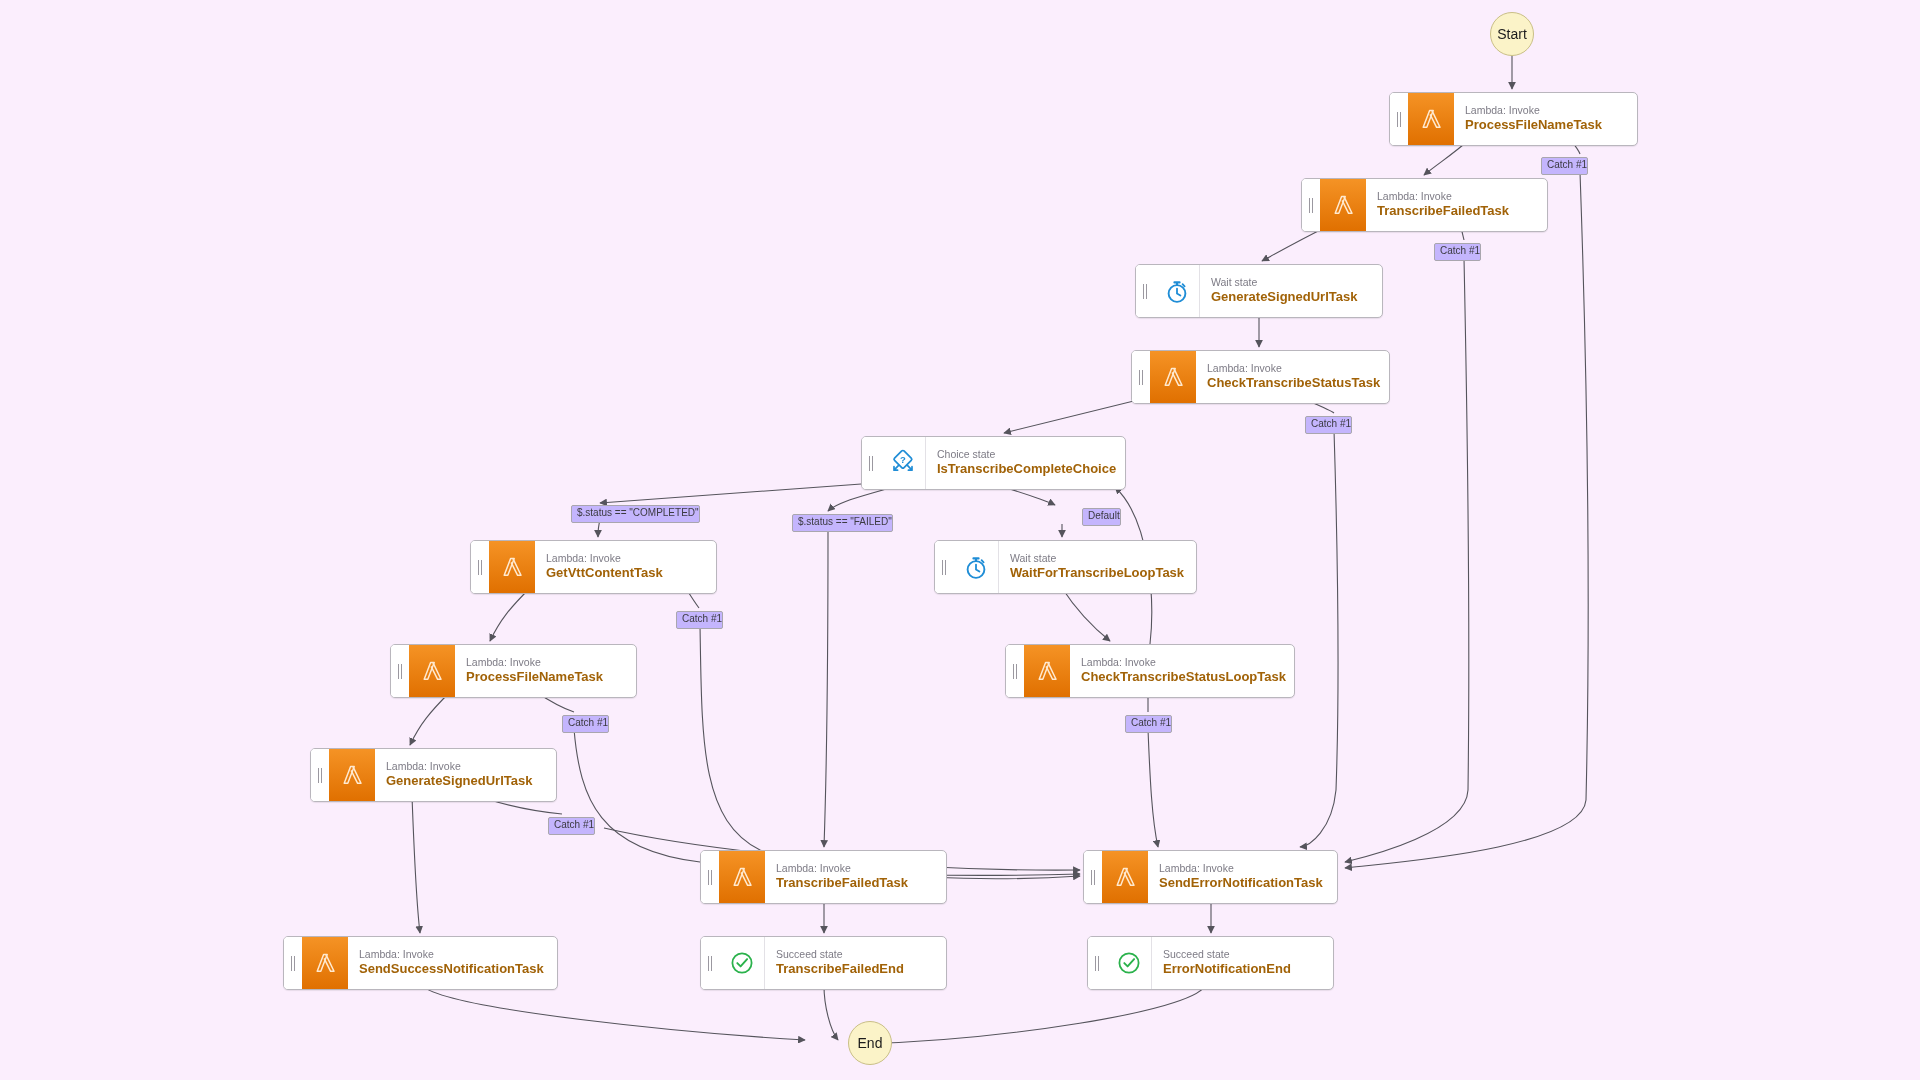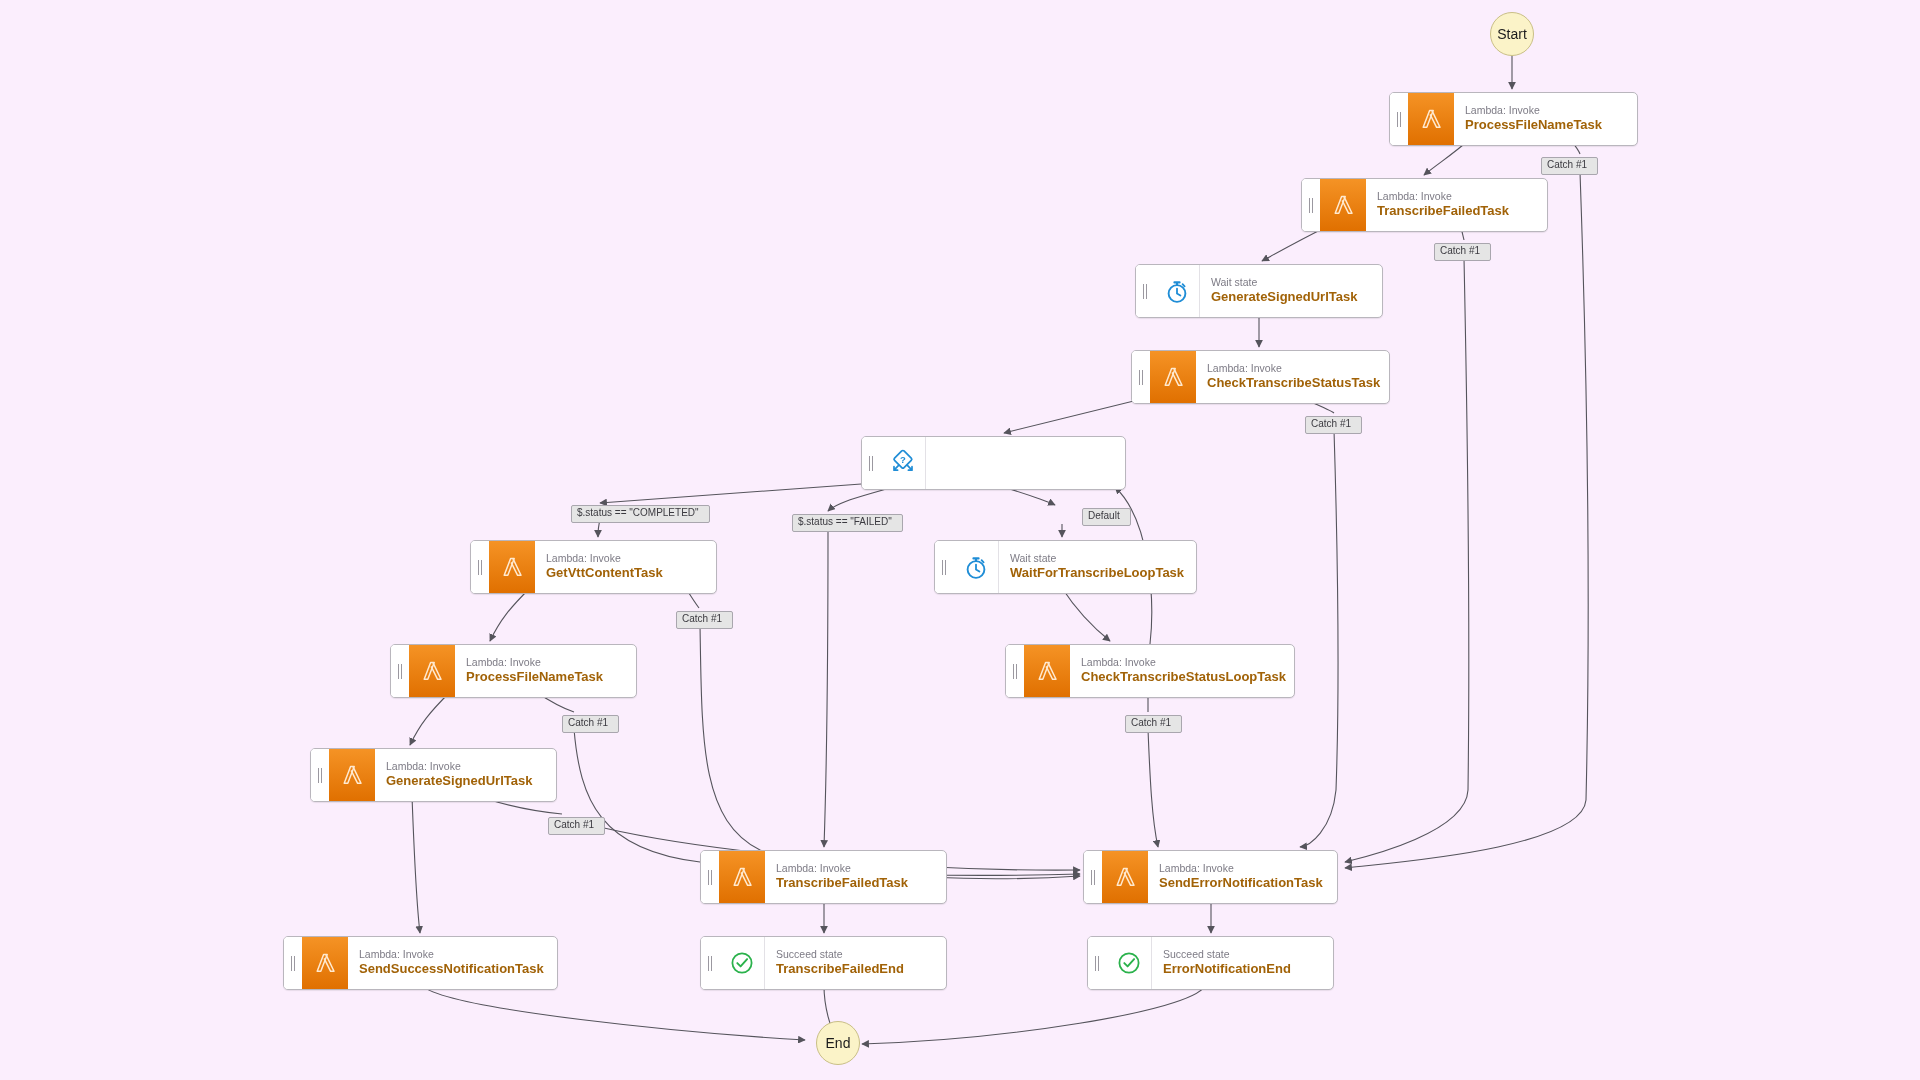--- a/index.html
+++ b/index.html
@@ -82,26 +82,26 @@
   .name-label {
     font-size: 13px;
     color: #a16207;
     font-weight: 600;
     line-height: 1.3;
     white-space: nowrap;
   }
   
   .edge-label {
     position: absolute;
-    background: #e5e5e5;
+    background: #c4b5fd;
     border: 1px solid #a9a6ae;
     border-radius: 2px;
     font-size: 10px;
     color: #3b3a40;
-    padding: 1px 10px 2px 5px;
+    padding: 1px 0 2px 5px;
     white-space: nowrap;
     line-height: 1.25;
     z-index: 6;
   }
 </style>
 </head>
 <body>
 
 <div id="canvas">
 
@@ -176,21 +176,21 @@
 
       <path d="M 1148 729 C 1150 780, 1152 820, 1158 847"></path>
 
       <path d="M 604 828 C 700 850, 900 872, 1080 870"></path>
     </g>
   </svg>
 
   <div class="terminal" style="left:1490px; top:12px;">
     <span>Start</span>
   </div>
-  <div class="terminal" style="left:816px; top:1021px;">
+  <div class="terminal" style="left:848px; top:1021px;">
     <span>End</span>
   </div>
 
   <div id="node-host">
       <div class="node" style="left: 1389px; top: 92px; width: 249px;">
         <div class="grip">
           <i></i>
           <i></i>
         </div>
         <div class="icon-box lambda">
@@ -260,20 +260,24 @@
           <i></i>
           <i></i>
         </div>
         <div class="icon-box plain">
           <svg width="30" height="30" viewBox="0 0 30 30" aria-hidden="true">
             <rect x="8.2" y="4.6" width="13.4" height="13.4" rx="1.6" transform="rotate(45 14.9 11.3)" fill="none" stroke="#1f8dd6" stroke-width="1.7"></rect>
             <text x="15" y="14.6" text-anchor="middle" font-size="9.5" font-family="Liberation Sans, sans-serif" font-weight="bold" fill="#1f8dd6">?</text>
             <path d="M10.6 17.4 L6.0 22.2 M6.0 22.2 L9.6 22.2 M6.0 22.2 L6.0 18.7" fill="none" stroke="#1f8dd6" stroke-width="1.7" stroke-linecap="round"></path>
             <path d="M19.4 17.4 L24.0 22.2 M24.0 22.2 L20.4 22.2 M24.0 22.2 L24.0 18.7" fill="none" stroke="#1f8dd6" stroke-width="1.7" stroke-linecap="round"></path>
           </svg>
+        </div>
+        <div class="labels">
+          <div class="type-label">Choice state</div>
+          <div class="name-label">IsTranscribeCompleteChoice</div>
         </div>
       </div>
       <div class="node" style="left: 470px; top: 540px; width: 247px;">
         <div class="grip">
           <i></i>
           <i></i>
         </div>
         <div class="icon-box lambda">
           <svg width="28" height="28" viewBox="0 0 28 28" aria-hidden="true">
             <path d="M6.2 22.3 L12.6 5.6 L16.2 5.6 L9.8 22.3 Z" fill="none" stroke="#ffe9cf" stroke-width="1.5" stroke-linejoin="round"></path>

